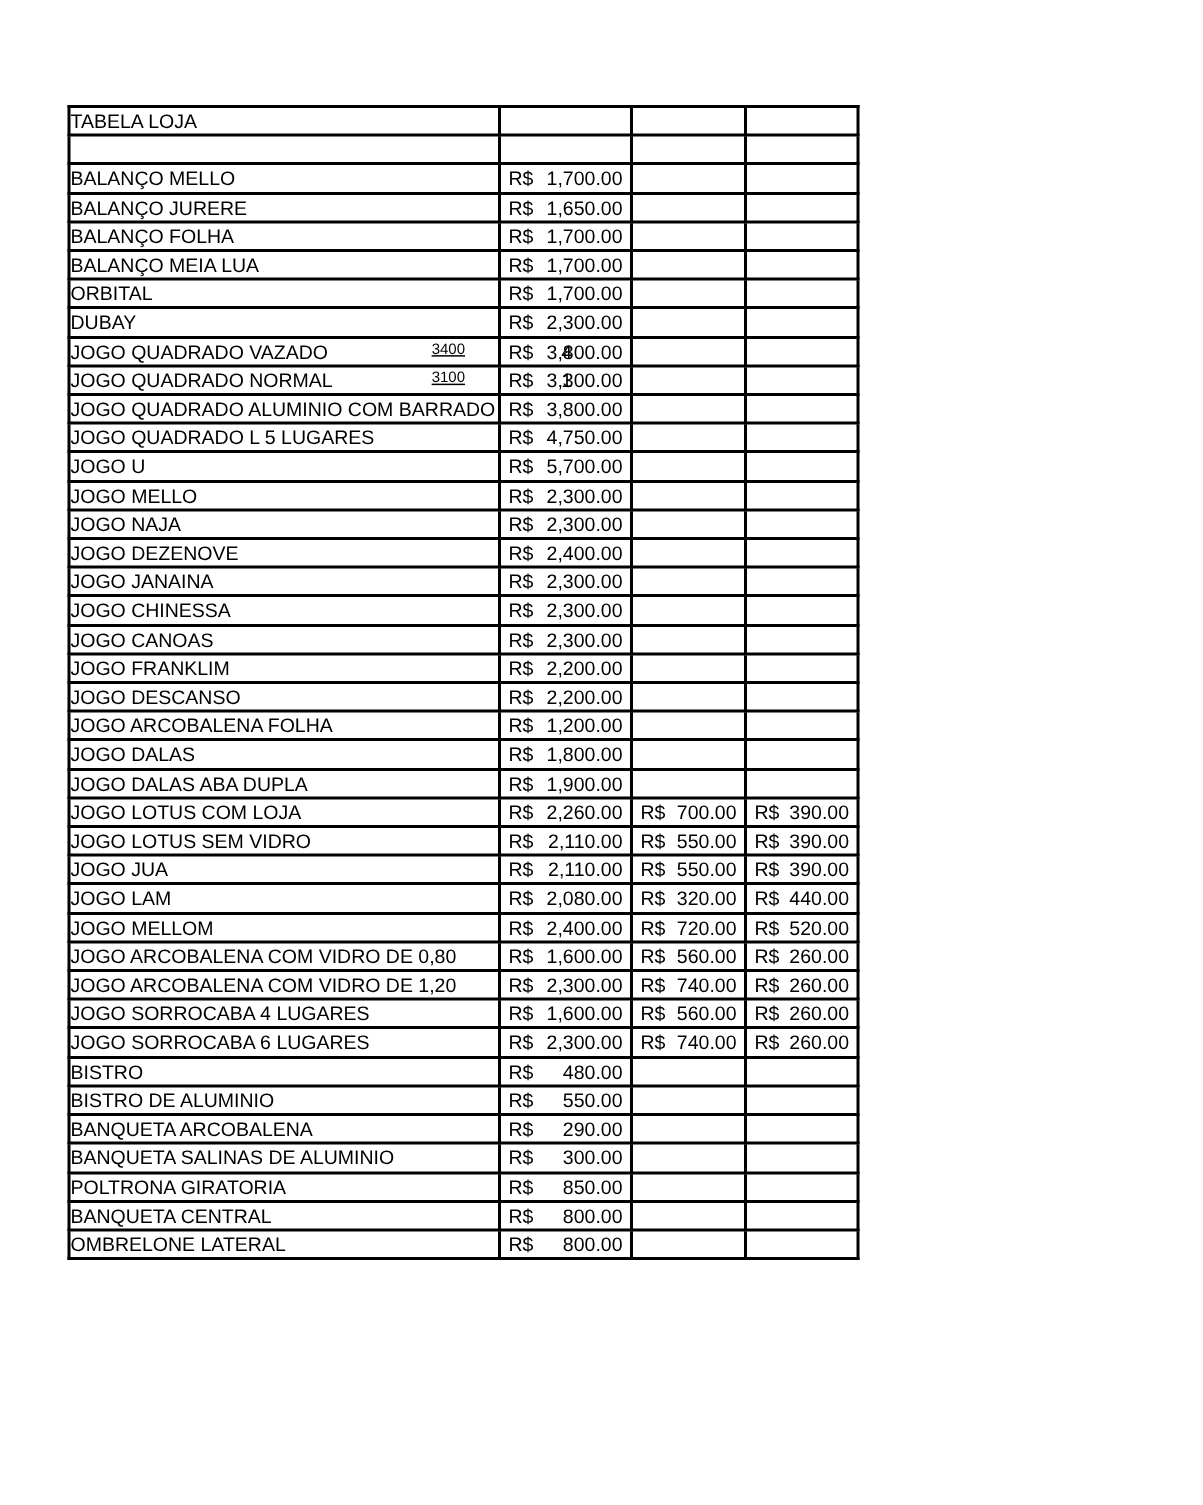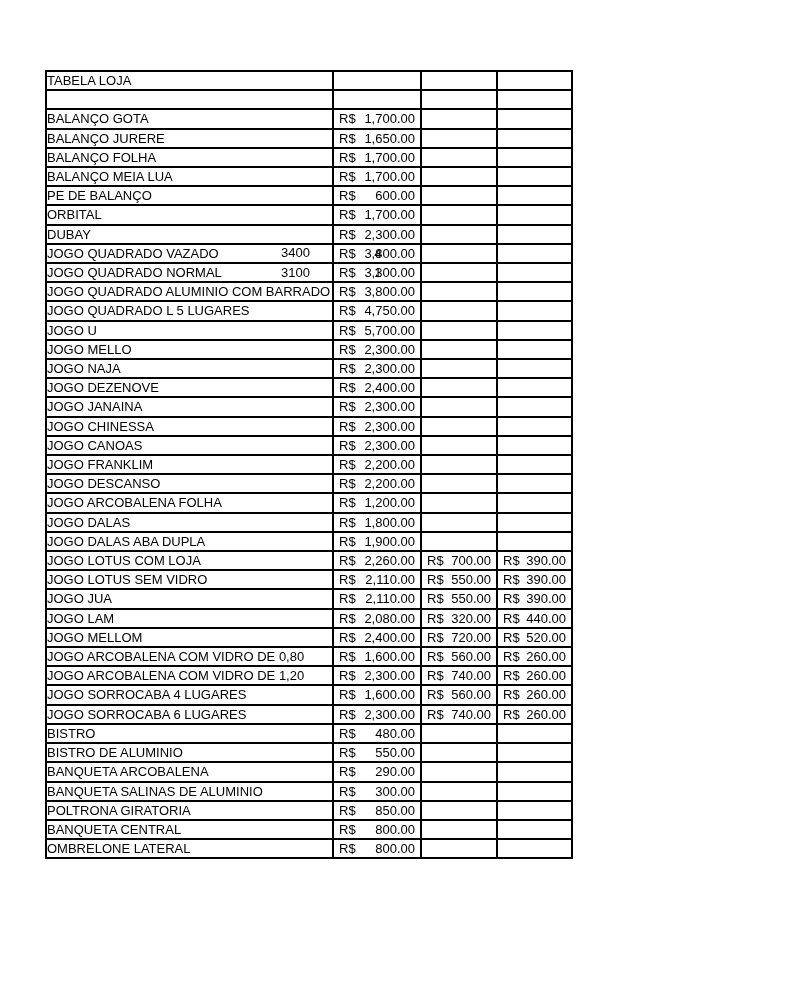--- a/index.html
+++ b/index.html
@@ -37,22 +37,23 @@
   td.name-cell {
     padding-left: 4px;
     position: relative;
     margin-left: 23px;
   }
   .note {
     position: absolute;
     right: 22px;
     top: 50%;
     transform: translateY(-50%);
-    font-size: 13px;
+    font-size: 10px;
     line-height: 10.5px;
+    text-decoration: underline;
   }
   .acct {
     display: flex;
     justify-content: space-between;
     padding: 0 5px;
   }
   .ovl {
     position: relative;
     display: inline-block;
   }
@@ -80,21 +81,21 @@
           <td class="price-cell"></td>
           <td class="price-cell"></td>
         </tr>
         <tr>
           <td class="name-cell"><span></span></td>
           <td class="price-cell"></td>
           <td class="price-cell"></td>
           <td class="price-cell"></td>
         </tr>
         <tr>
-          <td class="name-cell"><span>BALANÇO GOTA</span></td>
+          <td class="name-cell"><span>BALANÇO MELLO</span></td>
           <td class="price-cell">
             <div class="acct">
               <span>R$</span>
               <span>1,700.00</span>
             </div>
           </td>
           <td class="price-cell"></td>
           <td class="price-cell"></td>
         </tr>
         <tr>
@@ -118,31 +119,20 @@
           </td>
           <td class="price-cell"></td>
           <td class="price-cell"></td>
         </tr>
         <tr>
           <td class="name-cell"><span>BALANÇO MEIA LUA</span></td>
           <td class="price-cell">
             <div class="acct">
               <span>R$</span>
               <span>1,700.00</span>
-            </div>
-          </td>
-          <td class="price-cell"></td>
-          <td class="price-cell"></td>
-        </tr>
-        <tr>
-          <td class="name-cell"><span>PE DE BALANÇO</span></td>
-          <td class="price-cell">
-            <div class="acct">
-              <span>R$</span>
-              <span>600.00</span>
             </div>
           </td>
           <td class="price-cell"></td>
           <td class="price-cell"></td>
         </tr>
         <tr>
           <td class="name-cell"><span>ORBITAL</span></td>
           <td class="price-cell">
             <div class="acct">
               <span>R$</span>

